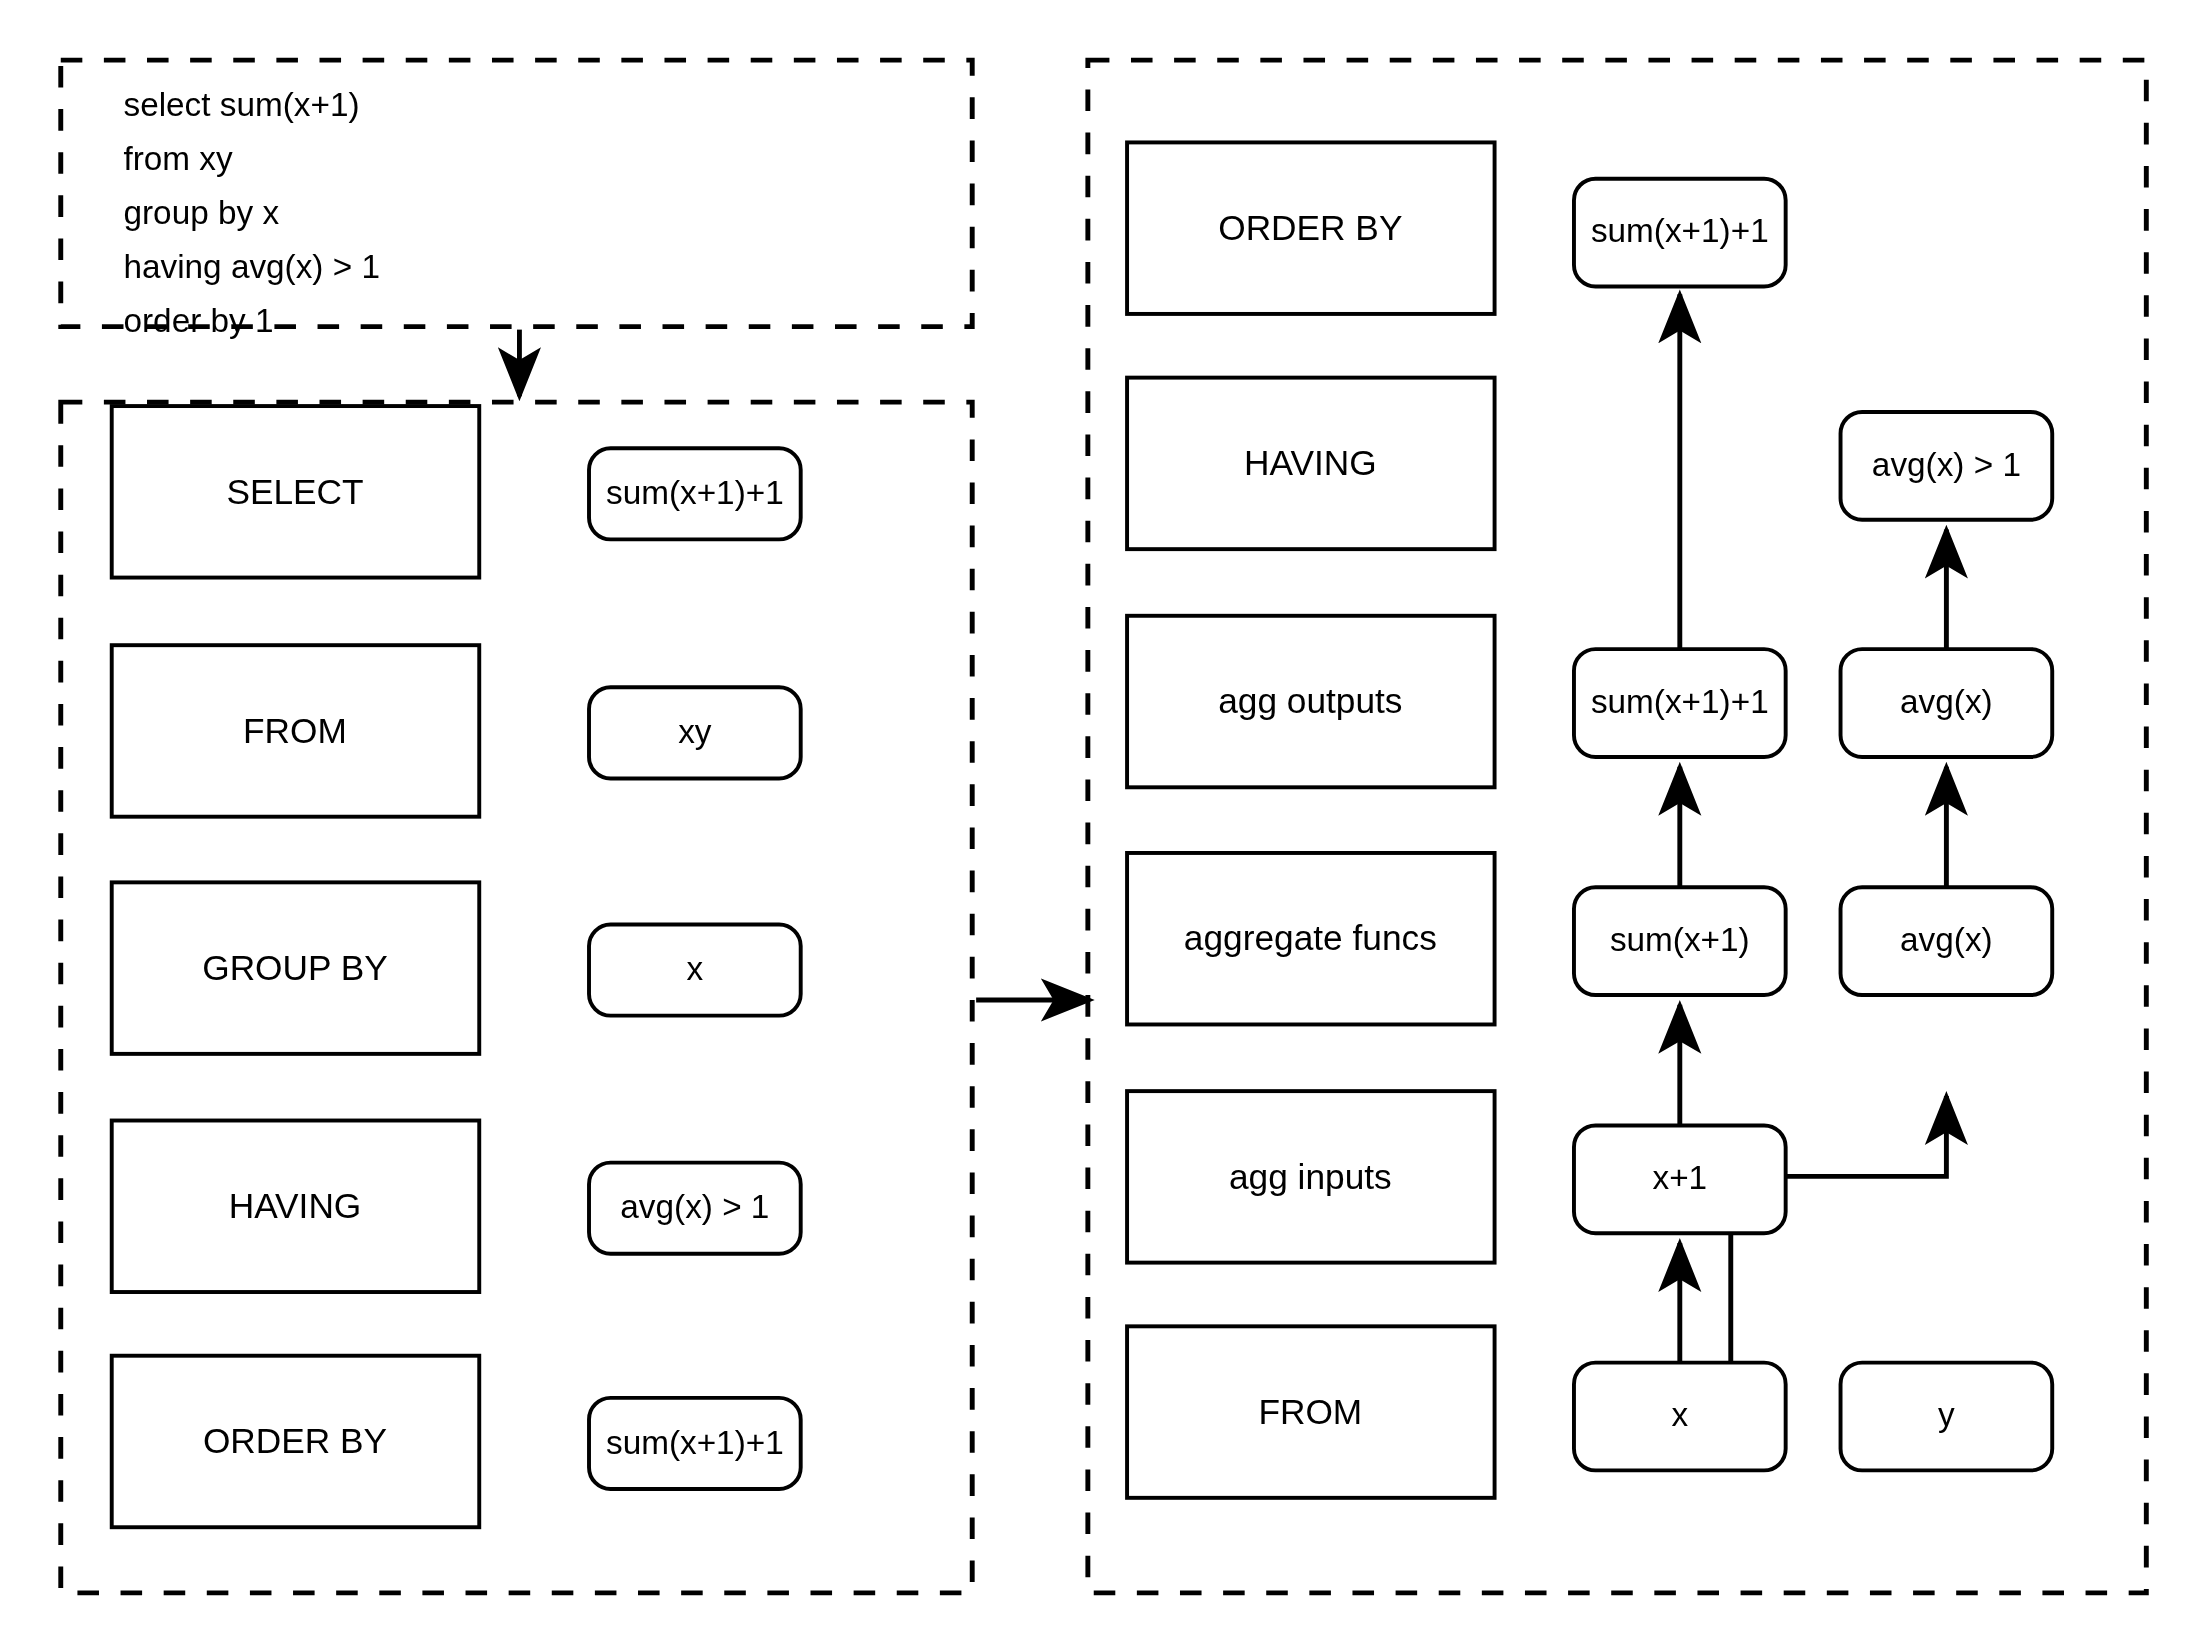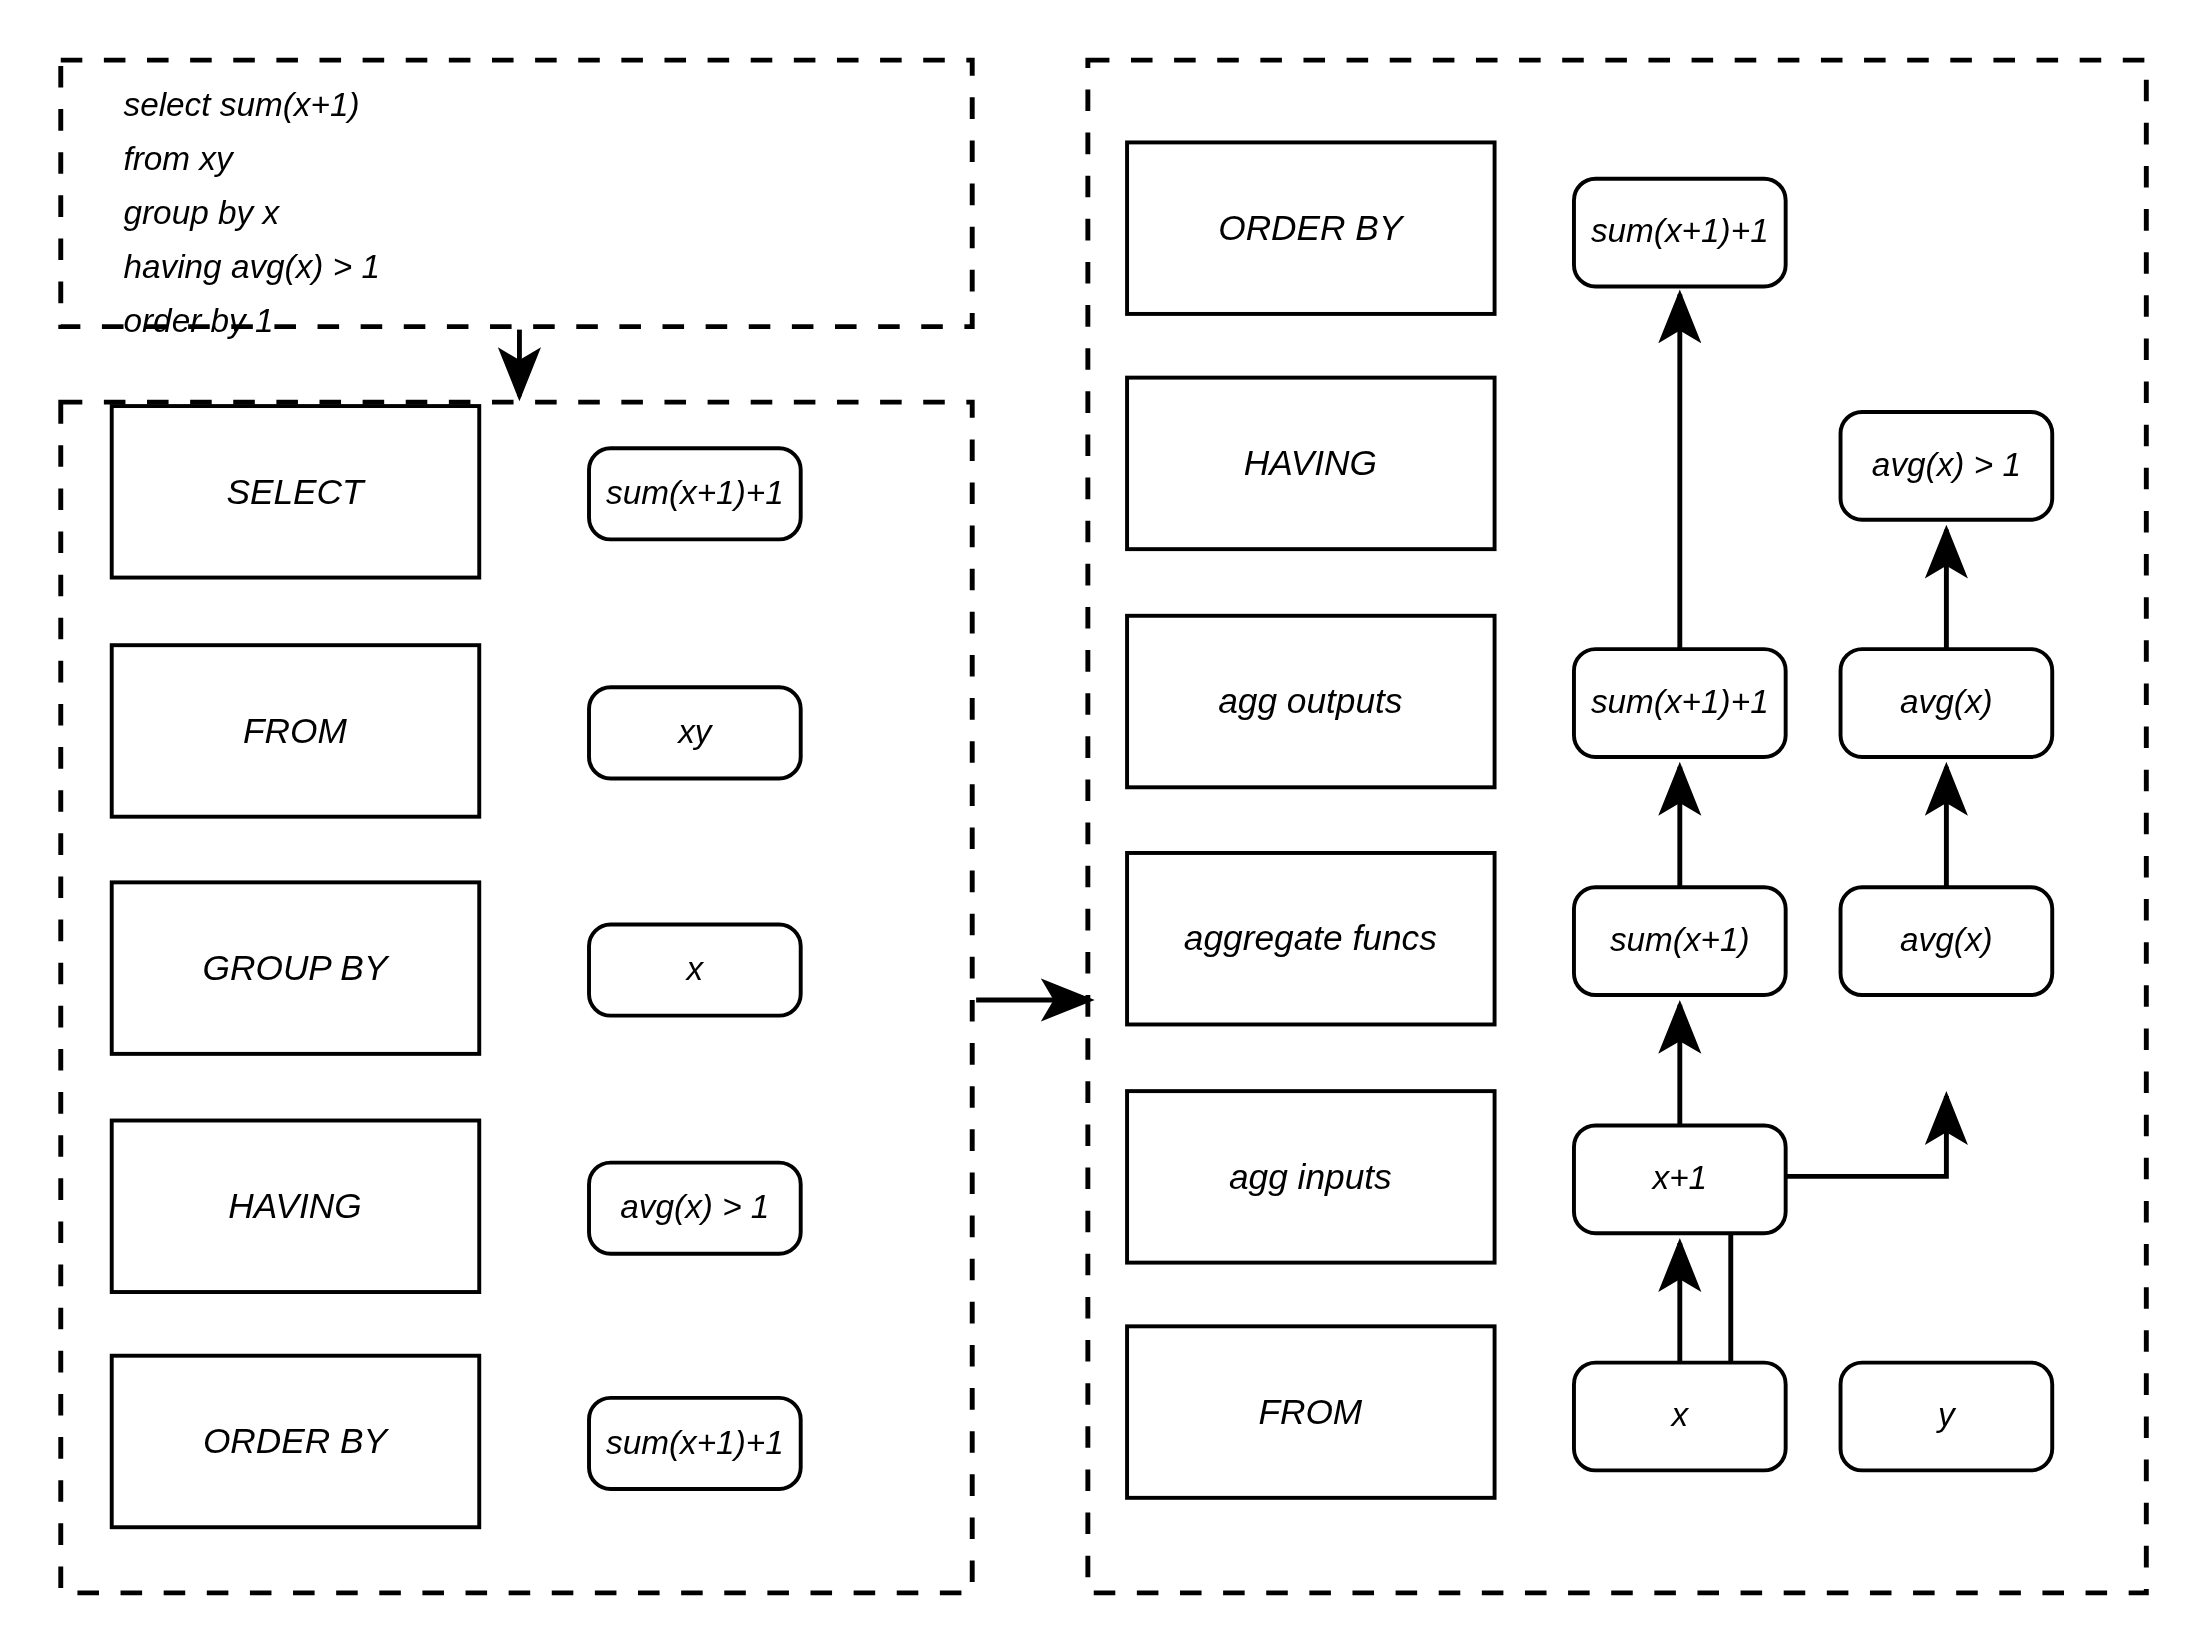--- a/index.html
+++ b/index.html
@@ -1,17 +1,17 @@
 <!DOCTYPE html>
 <html><head>
 <meta charset="utf-8">
 <style>
   html,body{margin:0;padding:0;background:#ffffff;}
   body{width:2211px;height:1653px;font-family:"Liberation Sans",sans-serif;}
-  #stage{position:relative;width:2211px;height:1653px;overflow:hidden;font-style:italic;}
+  #stage{position:relative;width:2211px;height:1653px;overflow:hidden;}
   svg{position:absolute;top:0;left:0;width:2211px;height:1653px;}
   text{font-family:"Liberation Sans",sans-serif;fill:#000000;}
   .sqltext{font-size:34px;}
   .boxlabel{font-size:36px;text-anchor:middle;dominant-baseline:middle;}
   .nodelabel{font-size:34px;text-anchor:middle;dominant-baseline:middle;}
   .rect{fill:#ffffff;stroke:#000000;stroke-width:4;}
   .rrect{fill:#ffffff;stroke:#000000;stroke-width:4;}
   .dash{fill:none;stroke:#000000;stroke-width:5;stroke-dasharray:22 22;}
   .conn{fill:none;stroke:#000000;stroke-width:5;}
 </style>

